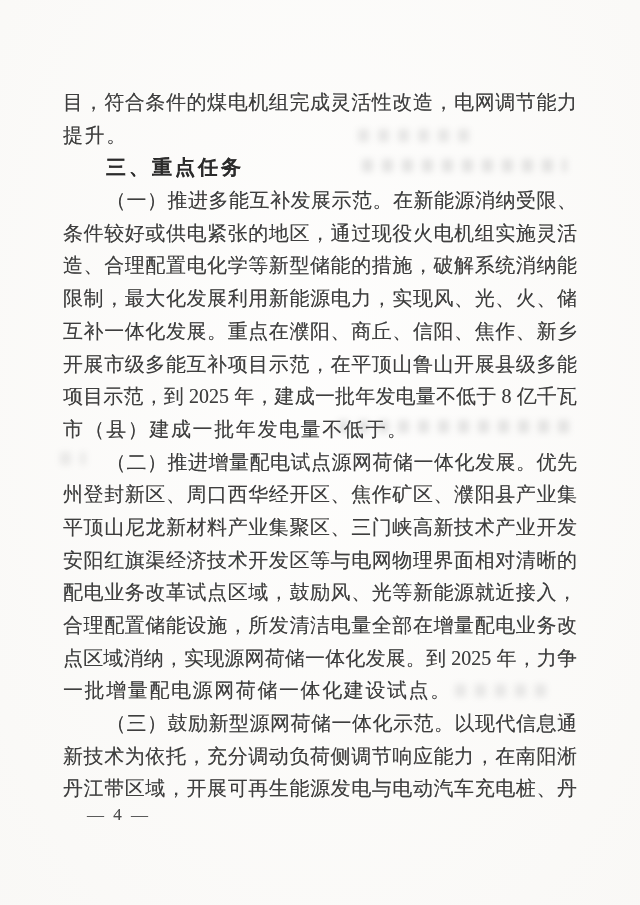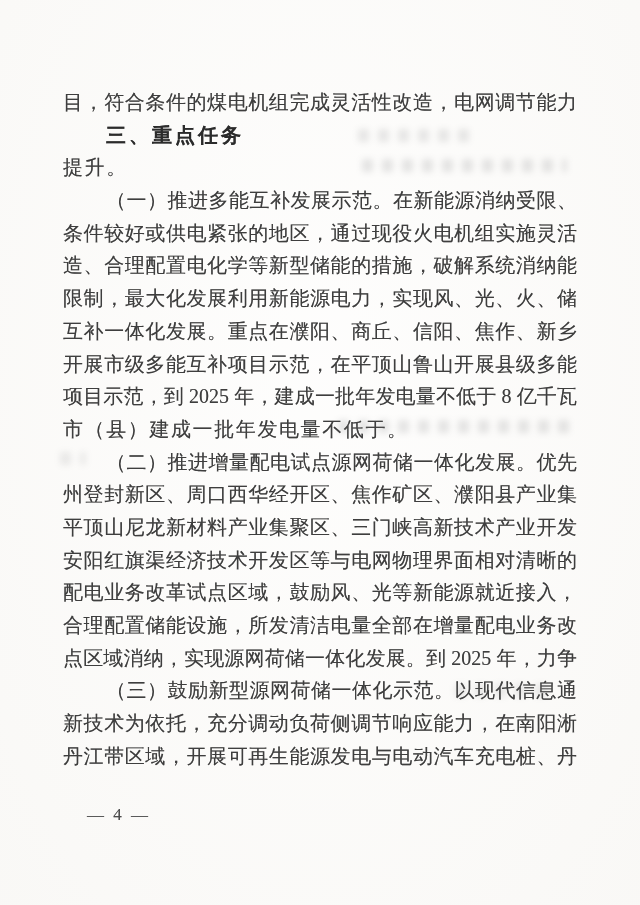--- a/index.html
+++ b/index.html
@@ -79,37 +79,38 @@
   .ghost.g4 { left: 455px; top: 684px; width: 96px;  opacity: 0.28; }
   .ghost.g5 { left: 60px;  top: 452px; width: 26px;  opacity: 0.25; }
 </style>
 </head>
 <body>
 
 <div class="scan-page">
 
   <div class="doc-body">
       <div class="line">目，符合条件的煤电机组完成灵活性改造，电网调节能力明显</div>
+      <div class="line short">提升。</div>
       <div class="line indent heading short">三、重点任务</div>
-      <div class="line short">提升。</div>
       <div class="line indent">（一）推进多能互补发展示范。在新能源消纳受限、资源</div>
       <div class="line">条件较好或供电紧张的地区，通过现役火电机组实施灵活性改</div>
       <div class="line">造、合理配置电化学等新型储能的措施，破解系统消纳能力的</div>
       <div class="line">限制，最大化发展利用新能源电力，实现风、光、火、储灵活</div>
       <div class="line">互补一体化发展。重点在濮阳、商丘、信阳、焦作、新乡等地</div>
       <div class="line">开展市级多能互补项目示范，在平顶山鲁山开展县级多能互补</div>
       <div class="line">项目示范，到 2025 年，建成一批年发电量不低于 8 亿千瓦时的</div>
       <div class="line short">市（县）建成一批年发电量不低于。</div>
       <div class="line indent">（二）推进增量配电试点源网荷储一体化发展。优先在郑</div>
       <div class="line">州登封新区、周口西华经开区、焦作矿区、濮阳县产业集聚区、</div>
       <div class="line">平顶山尼龙新材料产业集聚区、三门峡高新技术产业开发区、</div>
       <div class="line">安阳红旗渠经济技术开发区等与电网物理界面相对清晰的增量</div>
       <div class="line">配电业务改革试点区域，鼓励风、光等新能源就近接入，通过</div>
       <div class="line">合理配置储能设施，所发清洁电量全部在增量配电业务改革试</div>
       <div class="line">点区域消纳，实现源网荷储一体化发展。到 2025 年，力争建成</div>
+      <div class="line short">一批增量配电源网荷储一体化建设试点。</div>
       <div class="line indent">（三）鼓励新型源网荷储一体化示范。以现代信息通讯等</div>
       <div class="line">新技术为依托，充分调动负荷侧调节响应能力，在南阳淅川环</div>
       <div class="line">丹江带区域，开展可再生能源发电与电动汽车充电桩、丹江口</div>
     </div>
 
   <div class="page-number">— 4 —</div>
 
   <div class="ghost g1"></div>
   <div class="ghost g2"></div>
   <div class="ghost g3"></div>

